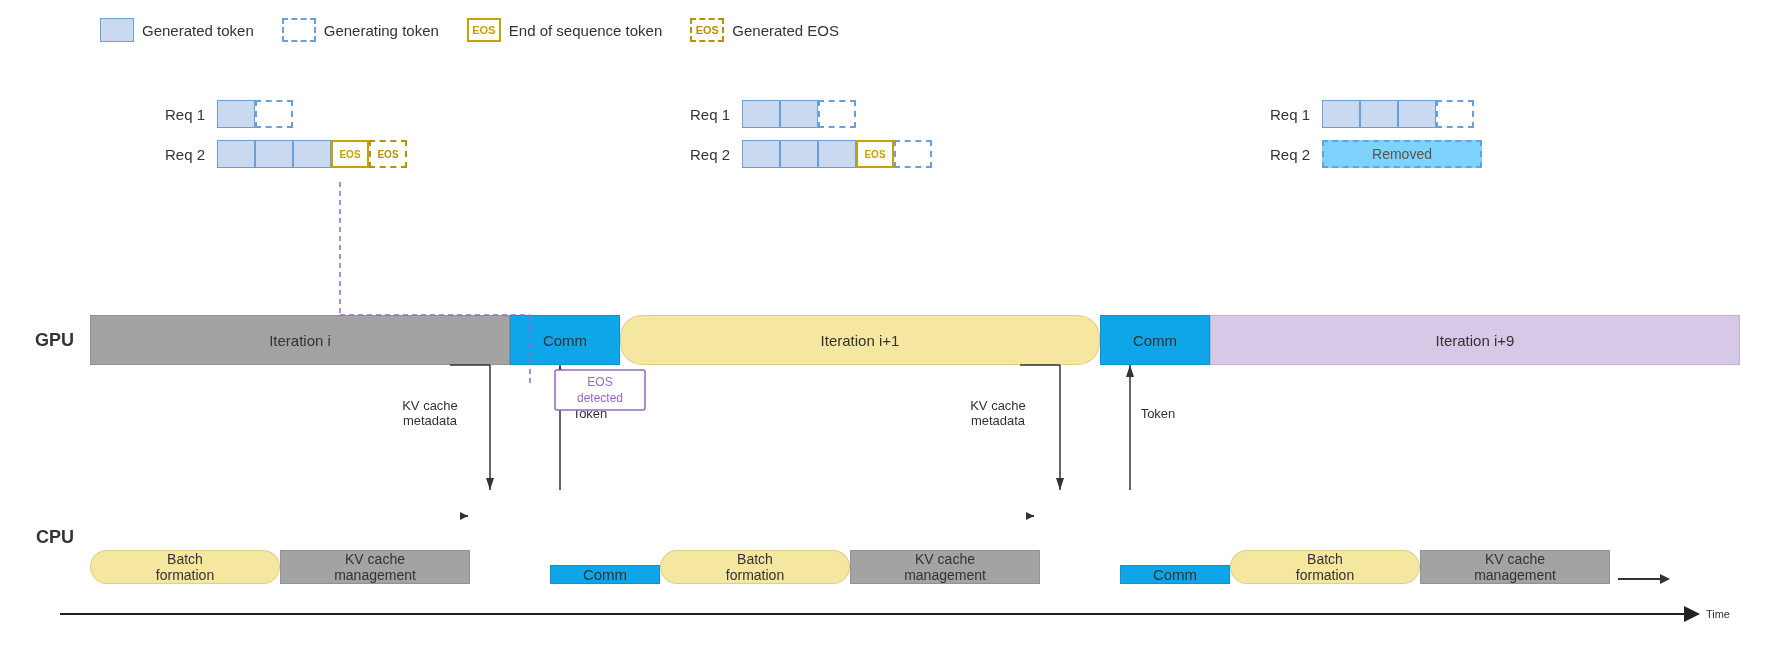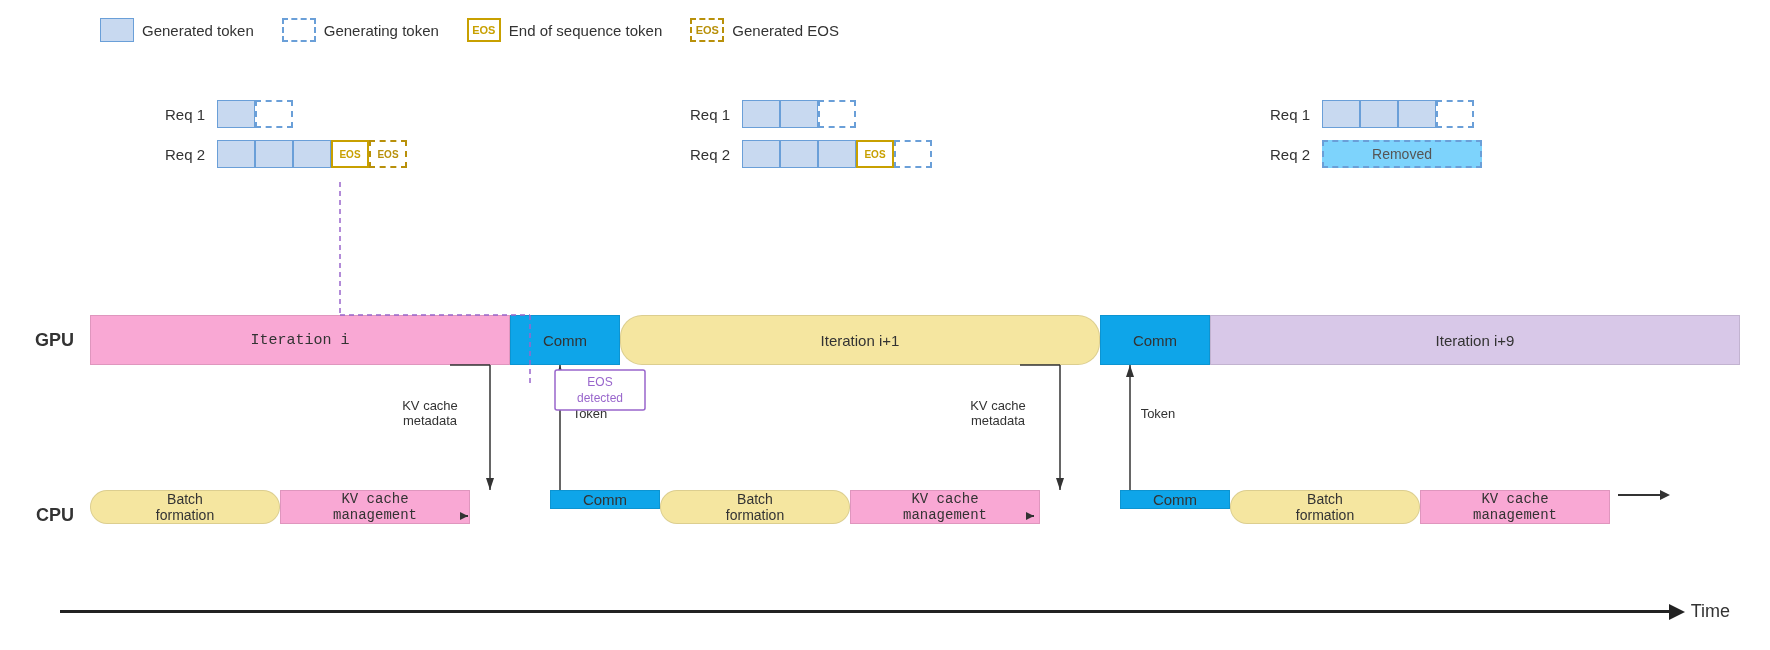--- a/index.html
+++ b/index.html
@@ -145,31 +145,32 @@
     }
 
     .bar-seg {
       display: flex;
       align-items: center;
       justify-content: center;
       font-size: 15px;
       color: #333;
       border: 1px solid rgba(0,0,0,0.1);
     }
-    .seg-green { background: #f9a8d4; font-family: Liberation Mono, monospace; }
+    .seg-green { background: #a3a3a3; }
     .seg-yellow { background: #f5e6a0; border-radius: 22px; }
     .seg-purple { background: #d8c8e8; }
     .seg-gold { background: #0ea5e9; }
 
     
     .cpu-bar {
       position: relative;
       height: 50px;
       display: flex;
-      align-items: flex-start;
+      align-items: flex-end;
+      margin-top: 44px;
     }
 
     
     .time-arrow {
       position: absolute;
       bottom: 28px;
       left: 60px;
       right: 40px;
       display: flex;
       align-items: center;
@@ -180,21 +181,21 @@
       background: #222;
     }
     .time-arrowhead {
       width: 0;
       height: 0;
       border-top: 8px solid transparent;
       border-bottom: 8px solid transparent;
       border-left: 16px solid #222;
     }
     .time-label {
-      font-size: 18px;
+      font-size: 11px;
       color: #333;
       margin-left: 6px;
     }
 
   </style>
 </head>
 <body>
 
 <div class="diagram">
 

